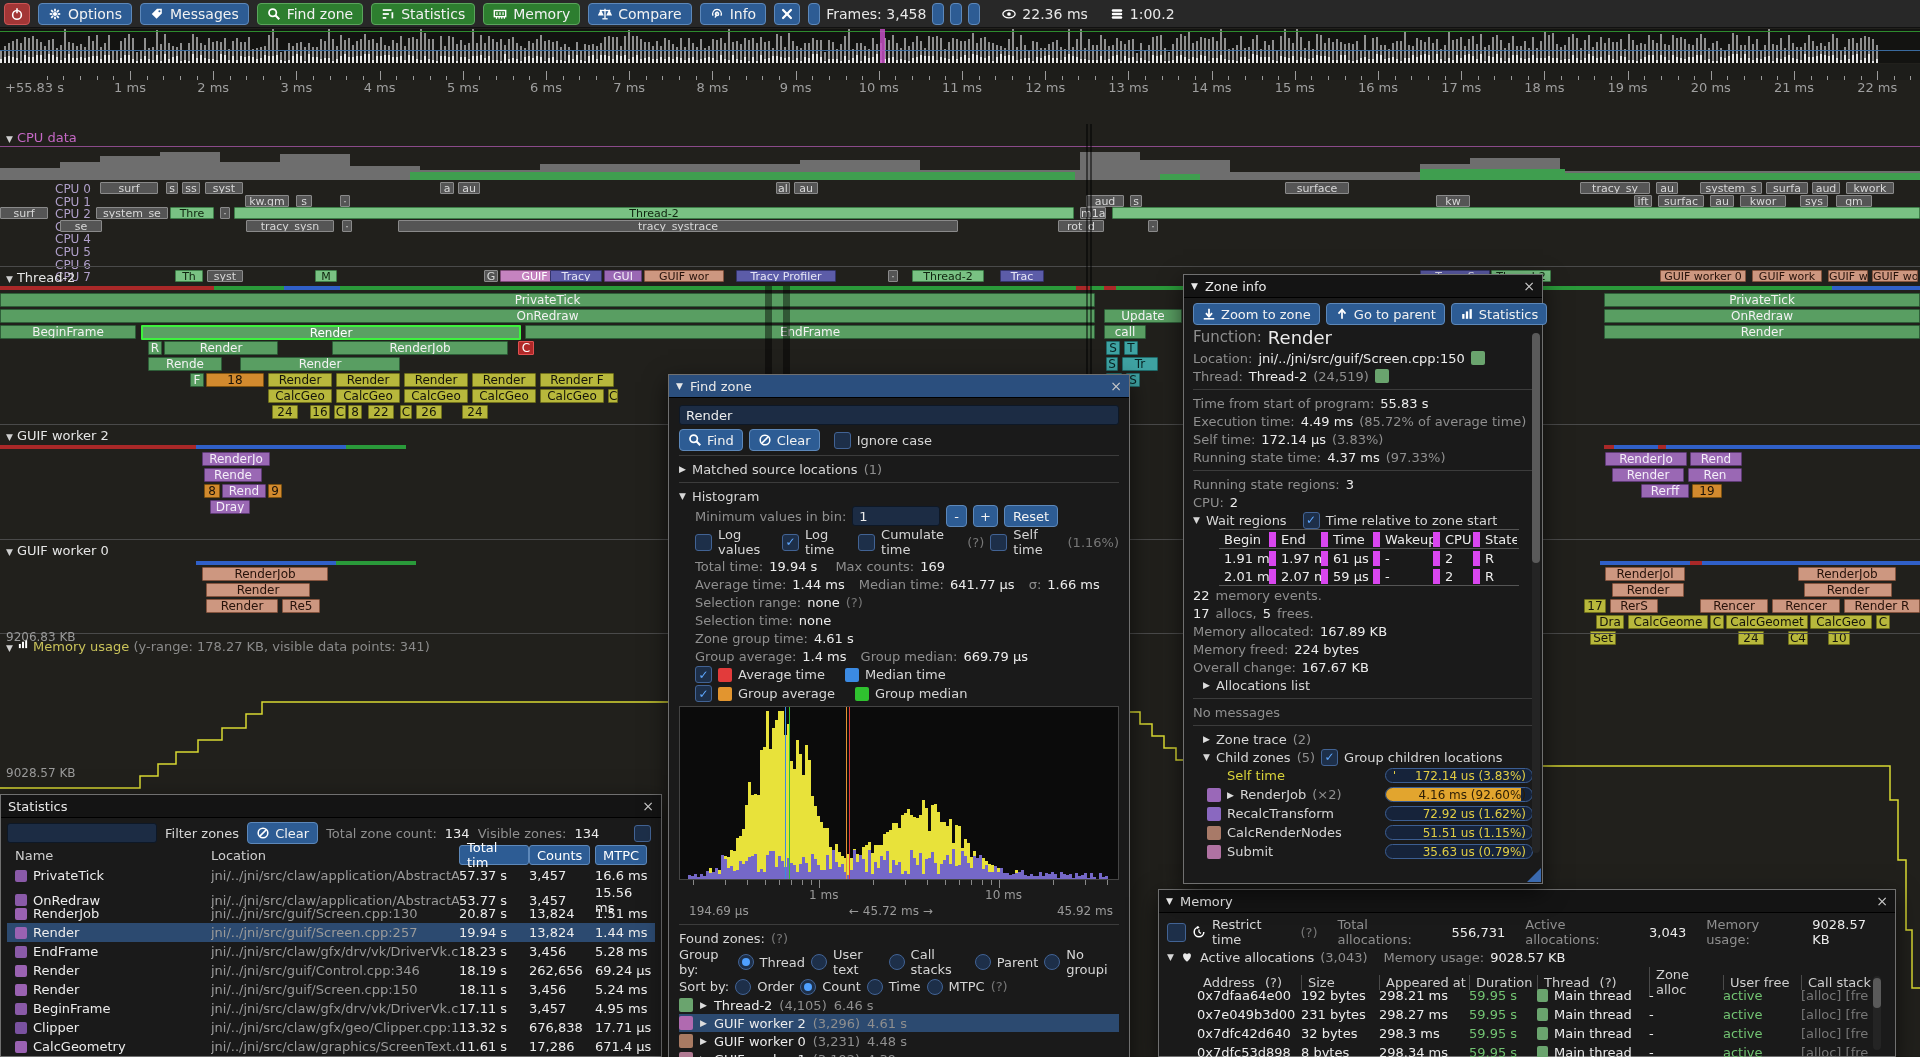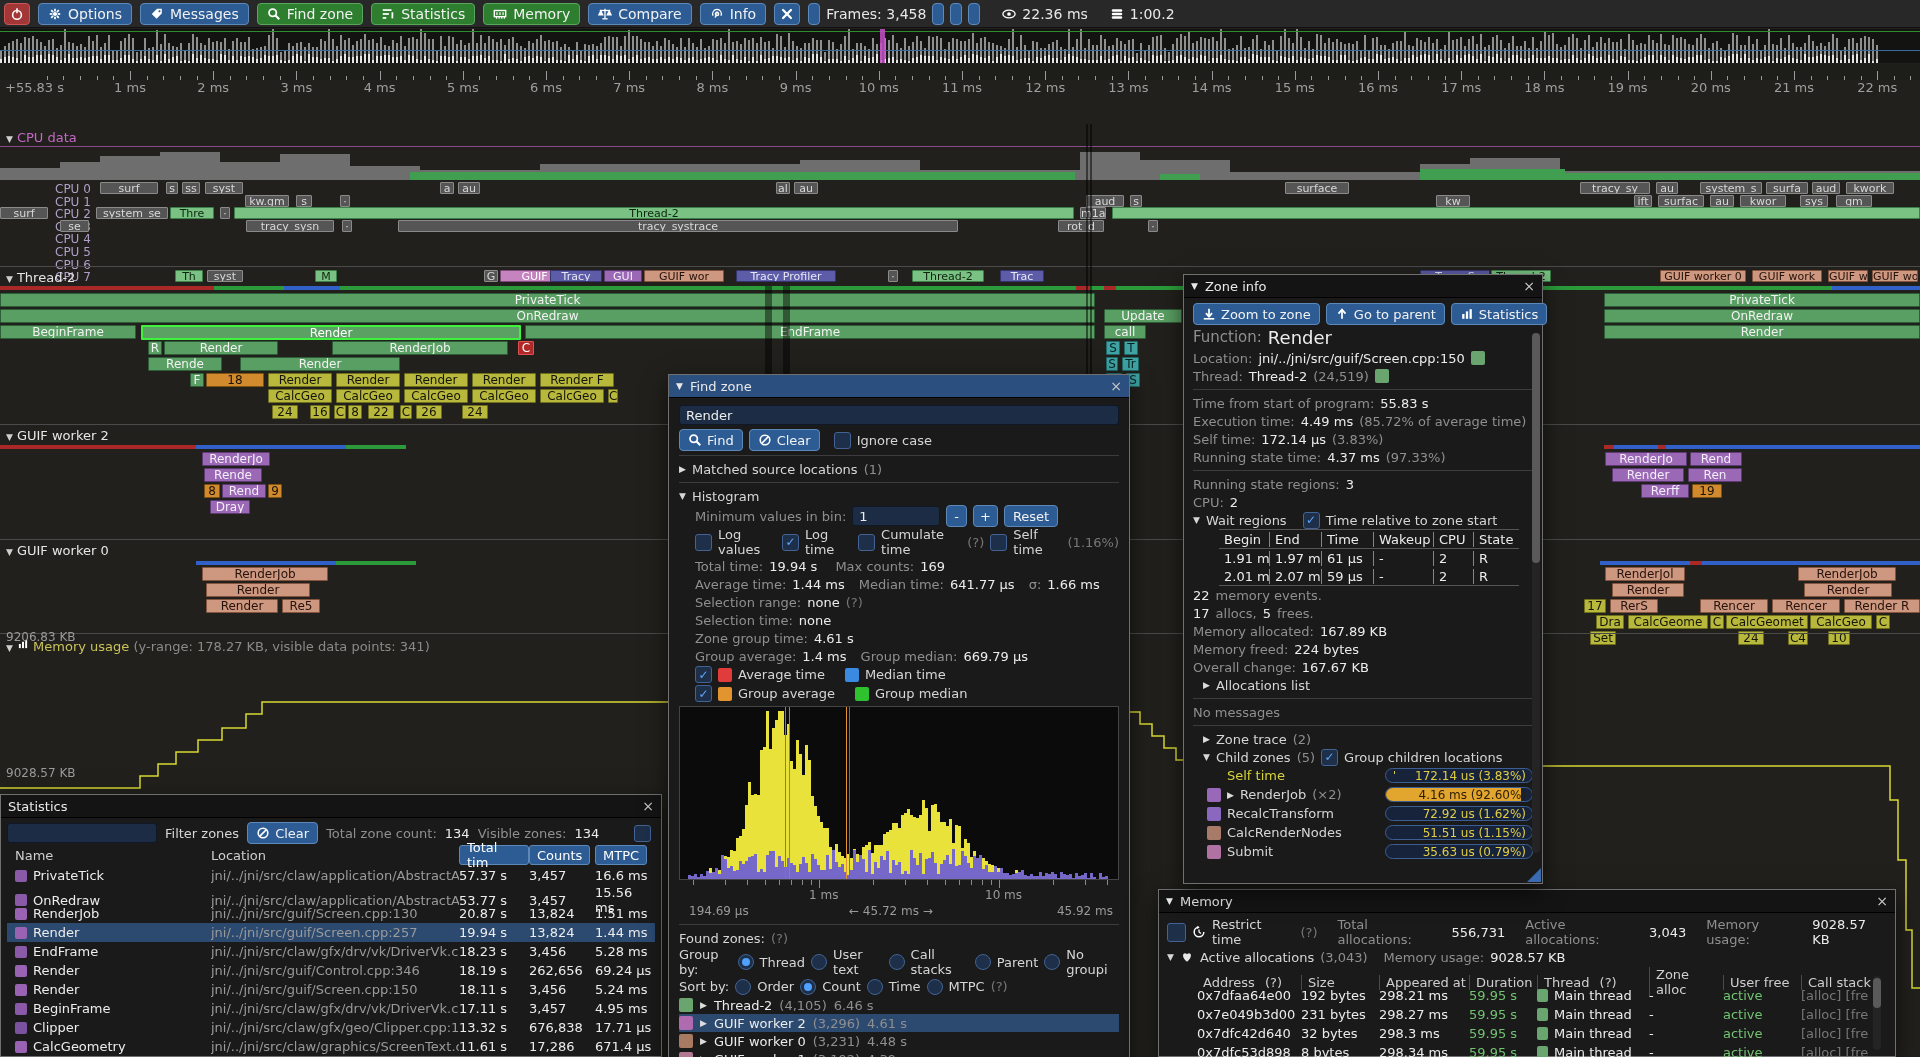--- a/index.html
+++ b/index.html
@@ -94,21 +94,21 @@
   .marker{position:absolute;top:0;bottom:0;width:1px;}
   .fz-ticks{position:relative;height:8px;}
   .fz-ticks .t{position:absolute;top:0;width:1px;height:5px;background:#888;}
   .fz-axis{position:relative;height:16px;font-size:12px;color:#9a9a9a;}
   .fz-grp{display:flex;align-items:center;gap:7px;height:18px;}
   .fz-grp .nm{color:#ececec;}
   .fz-grp.sel{background:#2c4a70;}
   
   .zi-table{margin-left:26px;border-top:1px solid #555;border-bottom:1px solid #555;width:300px;}
   .zi-tr{display:grid;grid-template-columns:50px 52px 52px 60px 40px 44px;height:18px;align-items:center;}
-  .zi-tr span{border-left:1px solid #d946ef;padding-left:5px;overflow:hidden;white-space:nowrap;}
+  .zi-tr span{border-left:7px solid #d946ef;padding-left:5px;overflow:hidden;white-space:nowrap;}
   .zi-tr span:first-child{border-left:none;}
   .zi-child{display:flex;align-items:center;gap:6px;height:19px;}
   .zbar{position:relative;width:148px;height:15px;margin-left:auto;border:1px solid #3c5e92;border-radius:8px;
         background:#16233a;color:#e2ce44;font-size:12px;display:flex;align-items:center;justify-content:flex-end;
         padding:0 6px;overflow:hidden;box-sizing:border-box;}
   .zbar .fill{position:absolute;left:0;top:0;bottom:0;background:#e2a52e;}
   .zbar .txt{position:relative;white-space:nowrap;}
   .zbar.filled .txt{color:#2a1c06;}
   .zbar .pie{position:absolute;left:3px;width:10px;height:10px;border-radius:50%;
              background:conic-gradient(#e2ce44 var(--p), rgba(0,0,0,0) 0);}
@@ -989,21 +989,21 @@
       <div class="chip small cc" style="left: 1836px; top: 70.6px; width: 36px; height: 12px; line-height: 11px;">gm</div>
       <div class="cpu-row-label" style="left: 55px; top: 83.2px;">CPU 2</div>
       <div class="chip small cc" style="left: 0px; top: 83.2px; width: 48px; height: 12px; line-height: 11px;">surf</div>
       <div class="chip small cc" style="left: 96px; top: 83.2px; width: 72px; height: 12px; line-height: 11px;">system_se</div>
       <div class="chip small cgc" style="left: 170px; top: 83.2px; width: 44px; height: 12px; line-height: 11px;">Thre</div>
       <div class="chip small cc" style="left: 220px; top: 83.2px; width: 10px; height: 12px; line-height: 11px;">·</div>
       <div class="chip small cgc" style="left: 234px; top: 83.2px; width: 840px; height: 12px; line-height: 11px;">Thread-2</div>
       <div class="chip small cc" style="left: 1080px; top: 83.2px; width: 26px; height: 12px; line-height: 11px;">m1a</div>
       <div class="chip small cgc" style="left: 1112px; top: 83.2px; width: 808px; height: 12px; line-height: 11px;"></div>
       <div class="cpu-row-label" style="left: 55px; top: 95.8px;">CPU 3</div>
-      <div class="chip small cc" style="left: 60px; top: 95.8px; width: 29px; height: 12px; line-height: 11px;">se</div>
+      <div class="chip small cc" style="left: 60px; top: 95.8px; width: 42px; height: 12px; line-height: 11px;">se</div>
       <div class="chip small cc" style="left: 246px; top: 95.8px; width: 88px; height: 12px; line-height: 11px;">tracy_sysn</div>
       <div class="chip small cc" style="left: 342px; top: 95.8px; width: 10px; height: 12px; line-height: 11px;">·</div>
       <div class="chip small cc" style="left: 398px; top: 95.8px; width: 560px; height: 12px; line-height: 11px;">tracy_systrace</div>
       <div class="chip small cc" style="left: 1058px; top: 95.8px; width: 46px; height: 12px; line-height: 11px;">rot_d</div>
       <div class="chip small cc" style="left: 1148px; top: 95.8px; width: 10px; height: 12px; line-height: 11px;">·</div>
       <div class="cpu-row-label" style="left: 55px; top: 108.4px;">CPU 4</div>
       <div class="cpu-row-label" style="left: 55px; top: 121px;">CPU 5</div>
       <div class="cpu-row-label" style="left: 55px; top: 133.6px;">CPU 6</div>
       <div class="cpu-row-label" style="left: 55px; top: 146.2px;">CPU 7</div>
       <div class="chip small cgc" style="left: 175px; top: 146.2px; width: 28px; height: 12px; line-height: 11px;">Th</div>
@@ -1047,21 +1047,21 @@
       <div class="chip cg" style="left: 1604px; top: 201px; width: 316px;">Render</div>
       <div class="chip cg" style="left: 148px; top: 217px; width: 14px;">R</div>
       <div class="chip cg" style="left: 164px; top: 217px; width: 114px;">Render</div>
       <div class="chip cg" style="left: 332px; top: 217px; width: 176px;">RenderJob</div>
       <div class="chip cr" style="left: 518px; top: 217px; width: 16px;">C</div>
       <div class="chip ct" style="left: 1106px; top: 217px; width: 14px;">S</div>
       <div class="chip ct" style="left: 1124px; top: 217px; width: 14px;">T</div>
       <div class="chip cg" style="left: 148px; top: 233px; width: 74px;">Rende</div>
       <div class="chip cg" style="left: 240px; top: 233px; width: 160px;">Render</div>
       <div class="chip ct" style="left: 1106px; top: 233px; width: 12px;">S</div>
-      <div class="chip ct" style="left: 1122px; top: 233px; width: 17px;">Tr</div>
+      <div class="chip ct" style="left: 1122px; top: 233px; width: 36px;">Tr</div>
       <div class="chip cg" style="left: 190px; top: 249px; width: 14px;">F</div>
       <div class="chip co" style="left: 206px; top: 249px; width: 58px;">18</div>
       <div class="chip cy" style="left: 268px; top: 249px; width: 64px;">Render</div>
       <div class="chip cy" style="left: 336px; top: 249px; width: 64px;">Render</div>
       <div class="chip cy" style="left: 404px; top: 249px; width: 64px;">Render</div>
       <div class="chip cy" style="left: 472px; top: 249px; width: 64px;">Render</div>
       <div class="chip cy" style="left: 540px; top: 249px; width: 74px;">Render F</div>
       <div class="chip ct" style="left: 1106px; top: 249px; width: 16px;">T</div>
       <div class="chip ct" style="left: 1126px; top: 249px; width: 14px;">S</div>
       <div class="chip cy" style="left: 268px; top: 265px; width: 64px;">CalcGeo</div>

